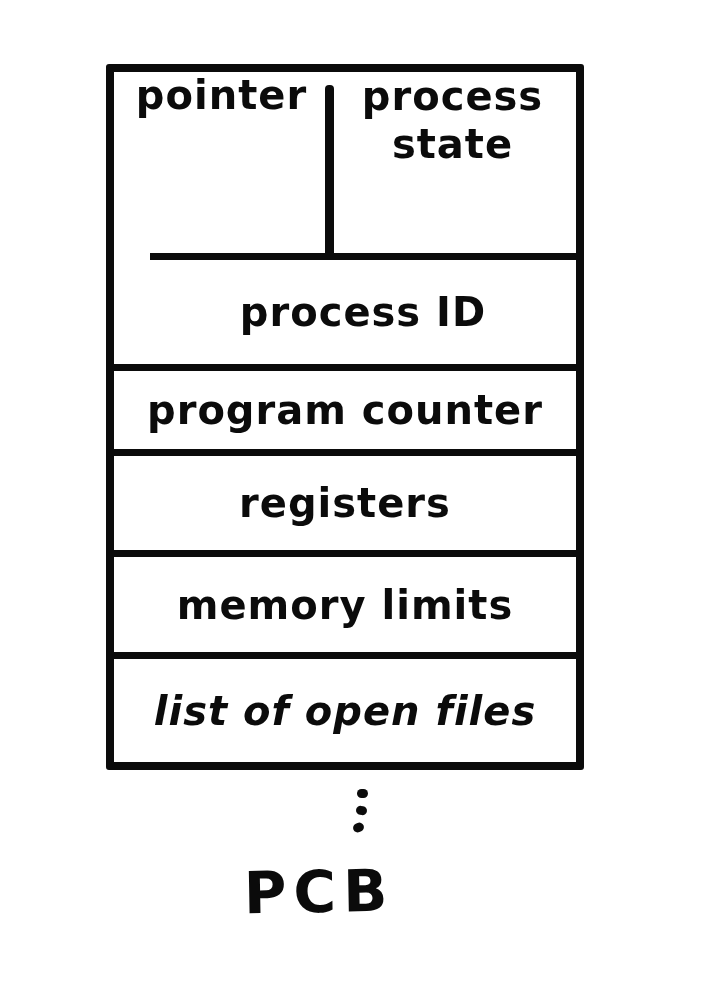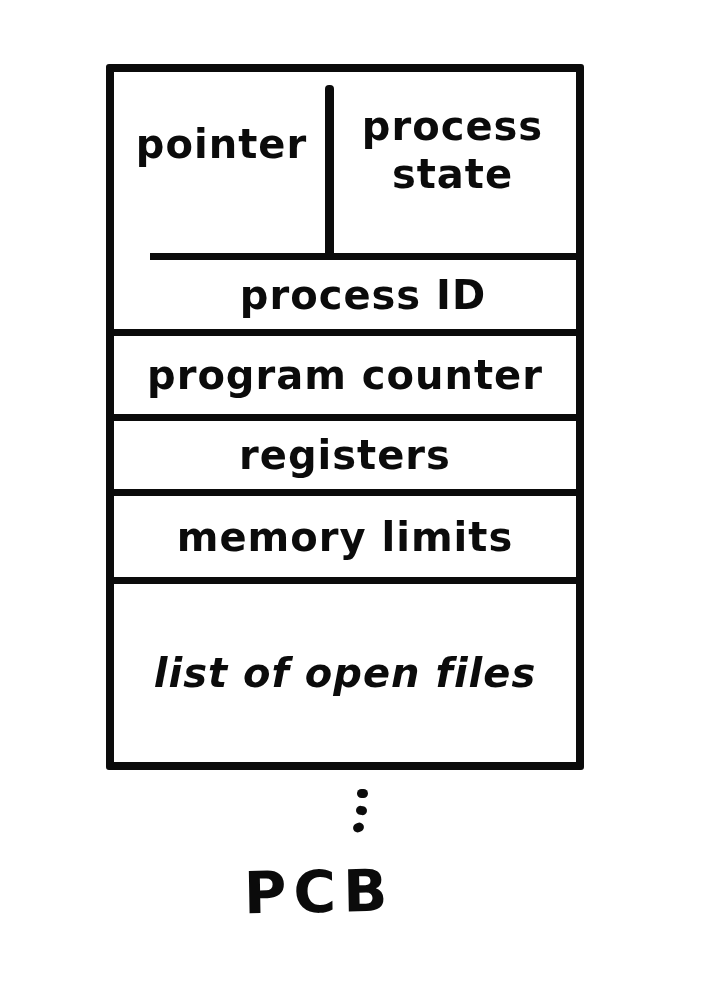--- a/index.html
+++ b/index.html
@@ -44,21 +44,21 @@
     border-top: 7px solid #0b0b0b;
   }
   .row-top {
     height: 181px;
     flex: none;
     justify-content: flex-start;
     padding: 0;
   }
   .cell {
     display: flex;
-    align-items: center;
+    align-items: flex-start;
     justify-content: center;
     height: 100%;
     box-sizing: border-box;
   }
   .cell-left {
     width: 215px;
     padding-bottom: 38px;
   }
   .cell-right {
     flex: 1;
@@ -72,24 +72,24 @@
   }
   .vdivider {
     position: absolute;
     left: 211px;
     top: 13px;
     bottom: -7px;
     width: 9px;
     background: #0b0b0b;
     border-radius: 4px;
   }
-  .row-process-id       { height: 76px; flex: none; margin-left: 36px; }
+  .row-process-id       { height: 111px; flex: none; margin-left: 36px; }
   .row-program-counter  { height: 85px;  flex: none; }
-  .row-registers        { height: 75px; flex: none; }
-  .row-memory-limits    { height: 88px; flex: none; }
+  .row-registers        { height: 101px; flex: none; }
+  .row-memory-limits    { height: 102px; flex: none; }
   .row-open-files       { flex: 1; font-style: italic; }
   .ellipsis {
     position: absolute;
     left: 352px;
     top: 789px;
     width: 20px;
     display: flex;
     flex-direction: column;
     align-items: center;
     gap: 8px;

